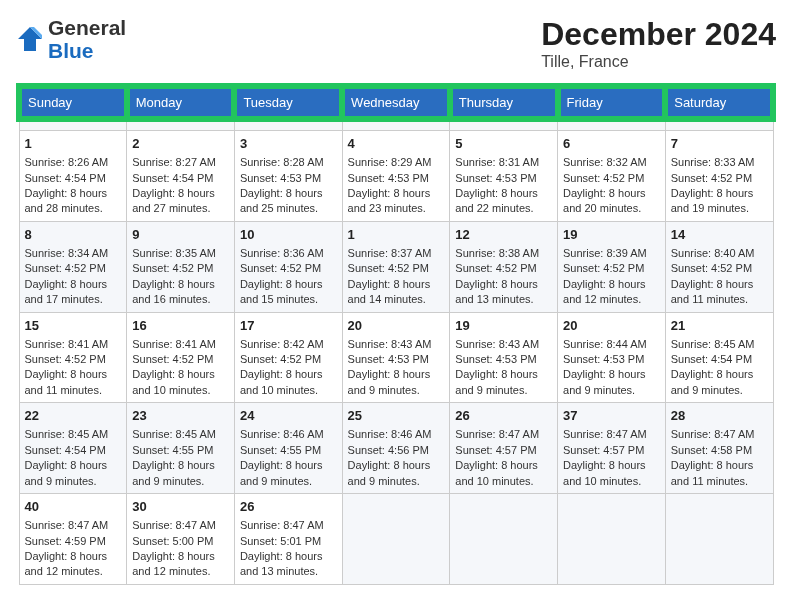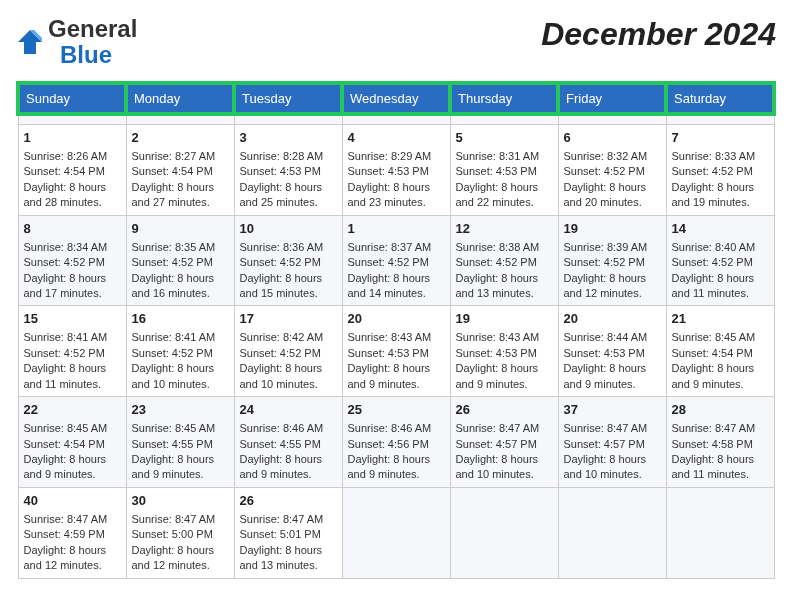--- a/index.html
+++ b/index.html
@@ -15,33 +15,32 @@
       justify-content: space-between;
       align-items: flex-start;
       margin-bottom: 12px;
     }
     .logo {
       display: flex;
       align-items: center;
       gap: 4px;
     }
     .logo-text {
-      font-size: 24px;
+      font-size: 21px;
       font-weight: bold;
       line-height: 1.1;
     }
     .logo-general { color: #333; }
-    .logo-blue { color: #1a6bbf; margin-left: 12px; }
+    .logo-blue { color: #1a6bbf; }
     .logo-icon {
       width: 28px;
       height: 28px;
     }
     .title-area {
       text-align: left;
-      font-style: italic;
     }
     .month-year {
       font-size: 32px;
       font-weight: bold;
       color: #222;
     }
     .location {
       font-size: 16px;
       color: #444;
     }
@@ -50,21 +49,21 @@
       border-collapse: collapse;
       font-size: 11px;
     }
     thead tr th {
       background: #2a6dc0;
       color: #fff;
       padding: 6px 6px;
       text-align: left;
       font-size: 13px;
       font-weight: normal;
-      border: 4px solid #22c55e;
+      border: 6px solid #22c55e;
     }
     tbody tr td {
       vertical-align: top;
       padding: 4px 5px;
       border: 1px solid #ccc;
       width: 14.28%;
       min-height: 80px;
       background: #fff;
       color: #333;
       line-height: 1.4;
@@ -95,20 +94,21 @@
       <polygon points="14,2 26,14 20,14 20,26 8,26 8,14 2,14" fill="#1a6bbf"></polygon>
       <polygon points="18,2 26,10 26,14 14,2" fill="#5aabf0"></polygon>
     </svg>
     <div class="logo-text">
       <div class="logo-general">General</div>
       <div class="logo-blue">Blue</div>
     </div>
   </div>
   <div class="title-area">
     <div class="month-year">December 2024</div>
+    <div class="location">Tille, France</div>
   </div>
 </div>
 
 <table>
   <thead>
     <tr id="dow-header">
         <th>Sunday</th>
         <th>Monday</th>
         <th>Tuesday</th>
         <th>Wednesday</th>

